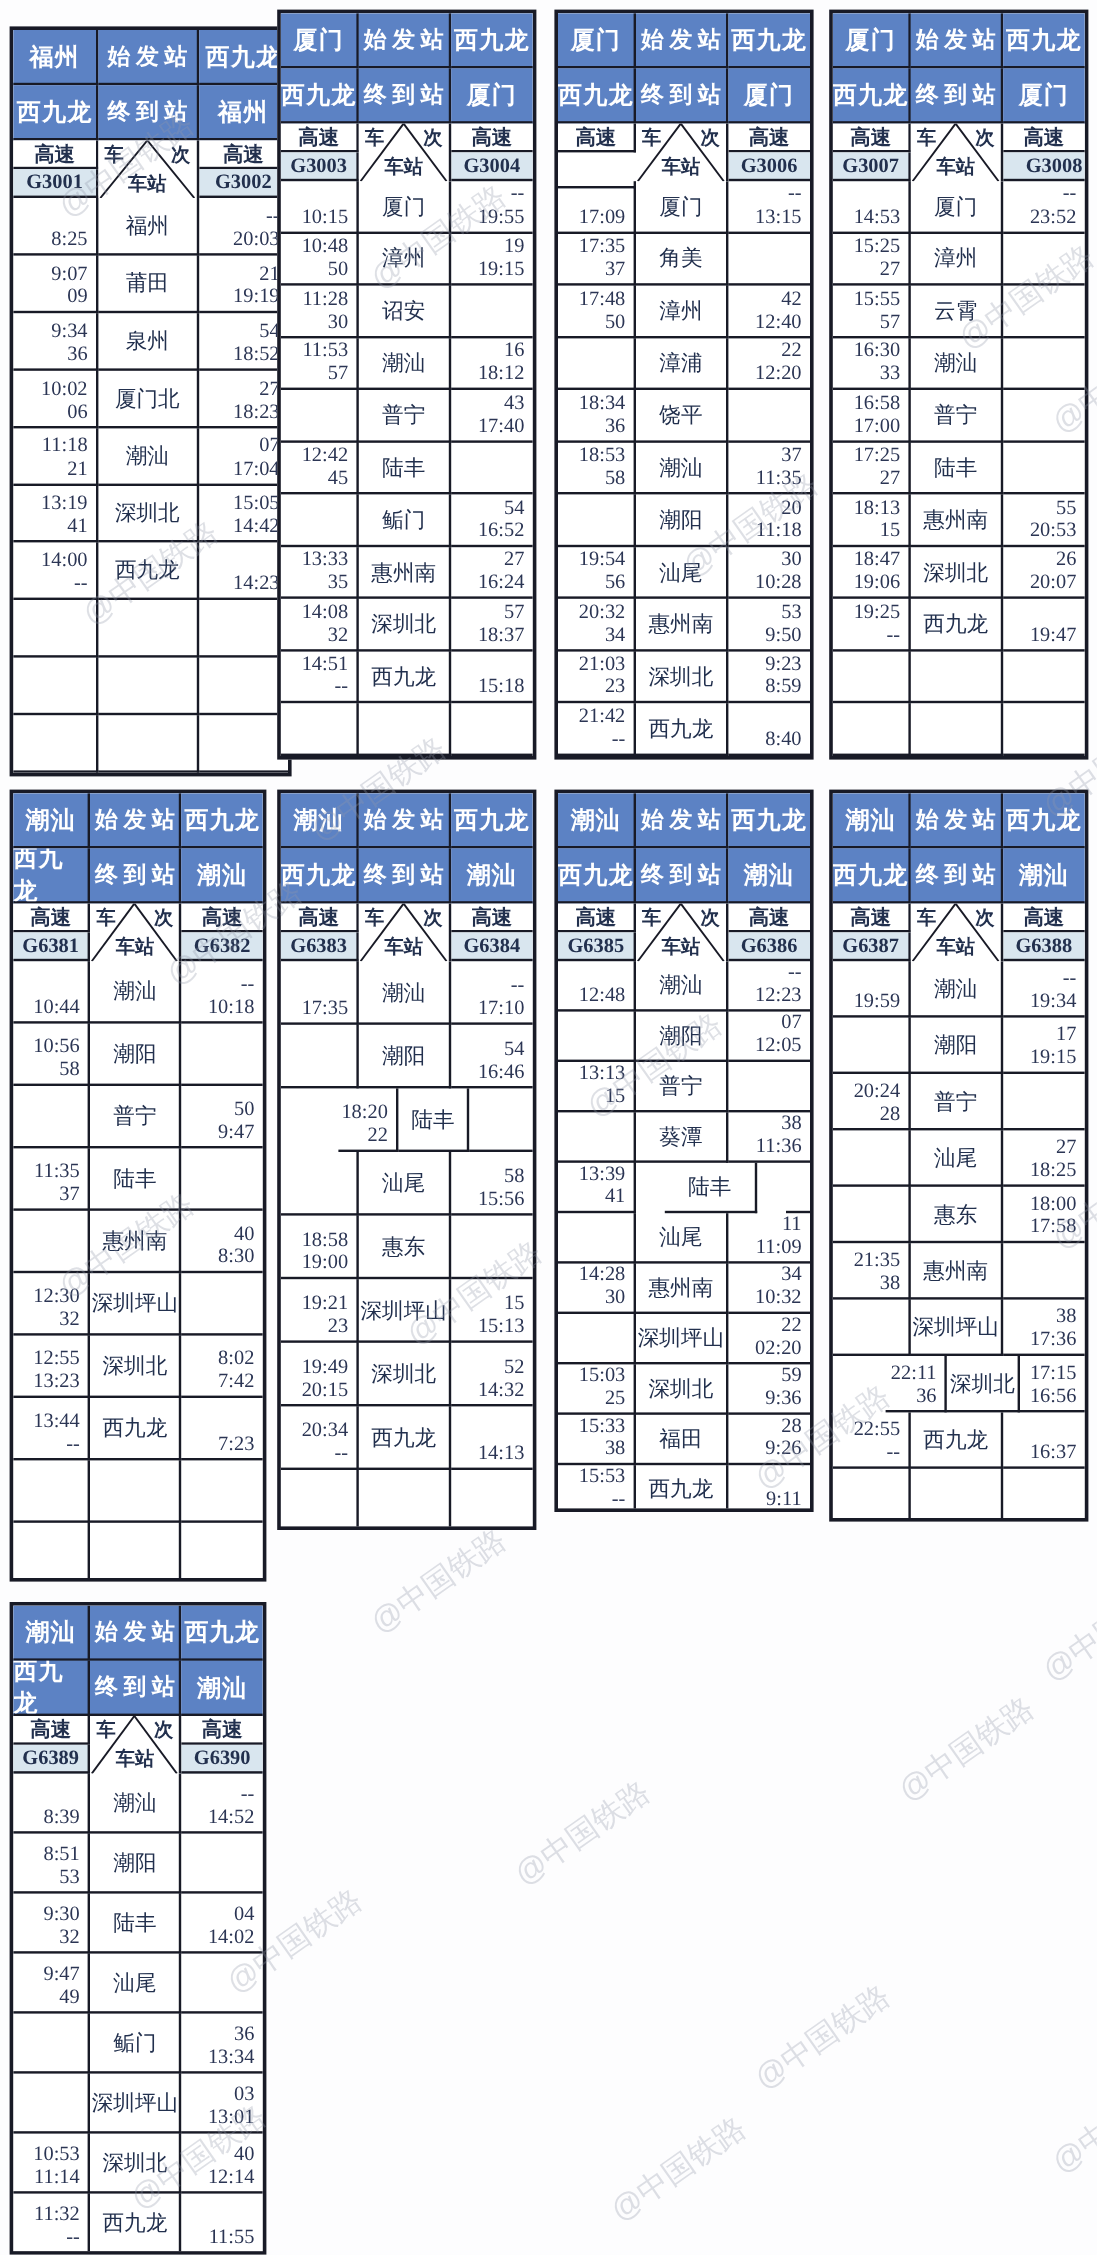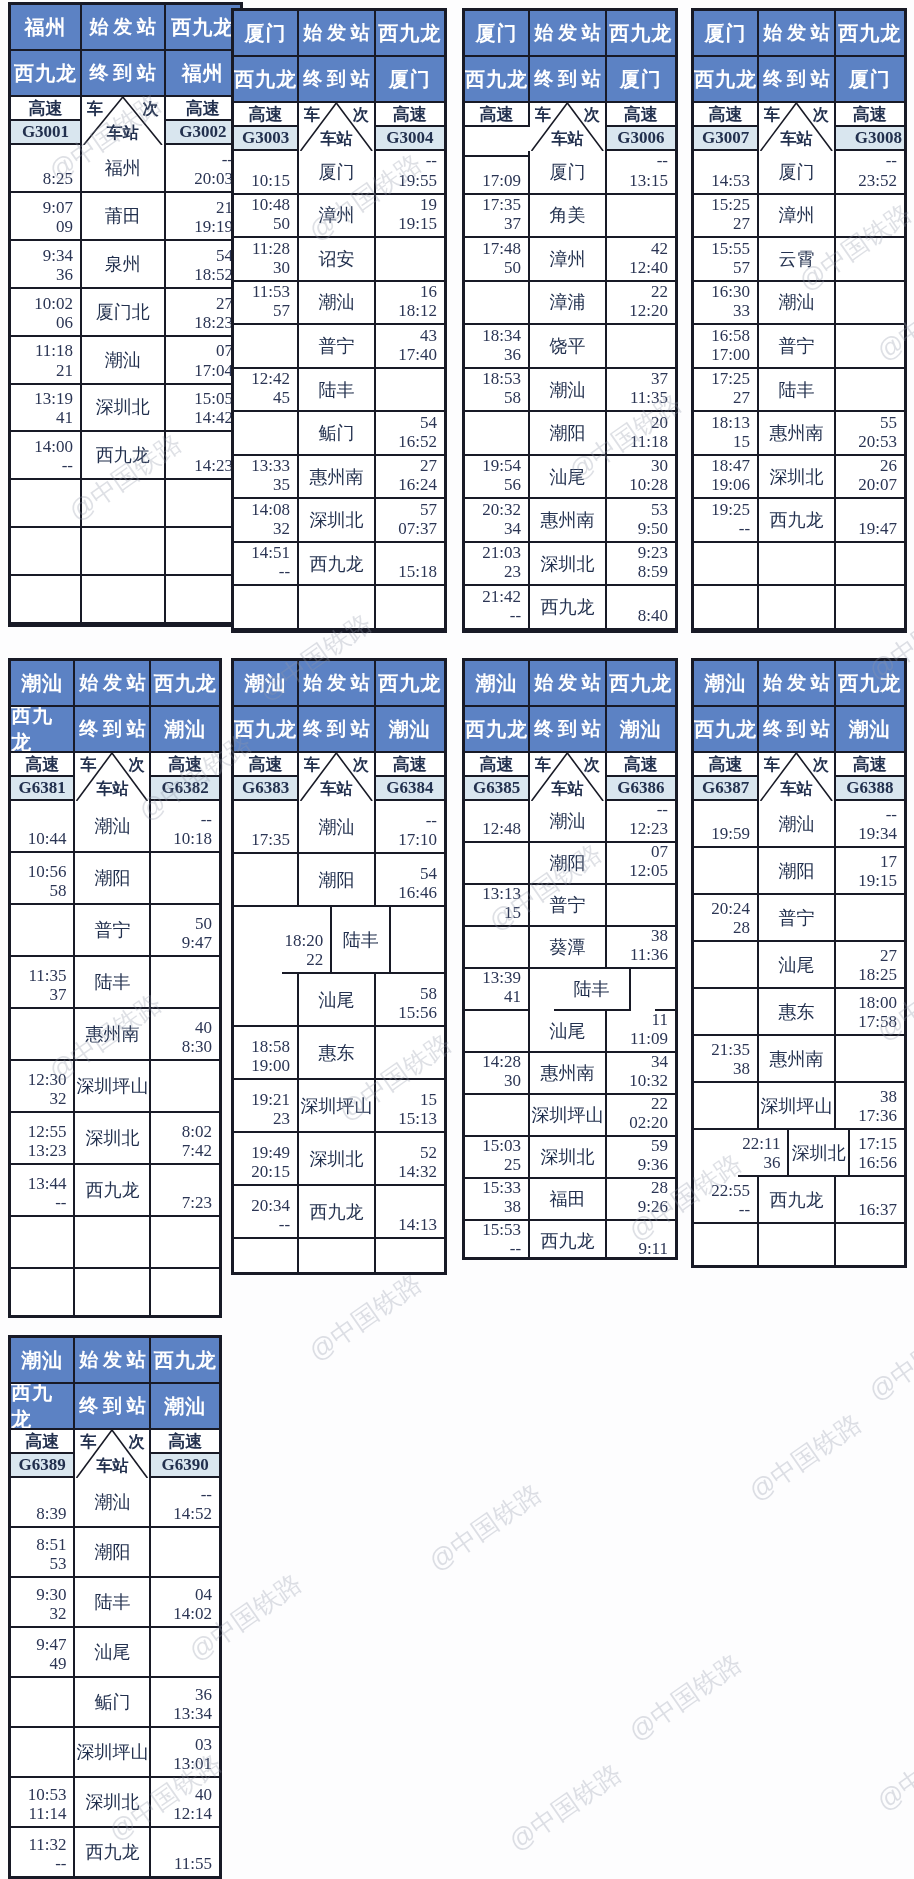--- a/index.html
+++ b/index.html
@@ -28,21 +28,21 @@
     display:flex;align-items:center;justify-content:center;font-size:18px;color:#22304e;
     white-space:nowrap;overflow:hidden;}
   .rcell{border-right:none;}
   .wm{position:absolute;color:rgba(145,152,168,0.30);font-size:26px;white-space:nowrap;
     transform:rotate(-35deg);pointer-events:none;font-family:"Liberation Sans","DejaVu Sans",sans-serif;z-index:5;}
 </style>
 </head>
 <body>
 
 <div id="page">
-    <div class="ttable" style="left: 8px; top: 2px; width: 235px; height: 625px;">
+    <div class="ttable" style="left: 8px; top: 22px; width: 235px; height: 625px;">
       <div class="hgrid">
         <div class="cell bluec">福州</div>
         <div class="cell labelc">始 发 站</div>
         <div class="cell bluec last">西九龙</div>
         <div class="cell bluec">西九龙</div>
         <div class="cell labelc">终 到 站</div>
         <div class="cell bluec last">福州</div>
         <div class="cell speedc" style="grid-area: 3 / 1;">高速</div>
         <div class="diagc" style="grid-area: 3 / 2 / 5;">
           <svg viewBox="0 0 100 48" preserveAspectRatio="none">
@@ -249,21 +249,21 @@
           </div>
         </div>
         <div class="drow">
           <div class="tcell">
             <div>14:08</div>
             <div>32</div>
           </div>
           <div class="scell">深圳北</div>
           <div class="tcell rcell">
             <div>57</div>
-            <div>07:37</div>
+            <div>18:37</div>
           </div>
         </div>
         <div class="drow">
           <div class="tcell">
             <div>14:51</div>
             <div>--</div>
           </div>
           <div class="scell">西九龙</div>
           <div class="tcell rcell">
             <div>15:18</div>
@@ -665,21 +665,21 @@
           </div>
         </div>
         <div class="drow fixed" style="height: 53px;">
           <div class="tcell"></div>
           <div class="scell">潮阳</div>
           <div class="tcell rcell">
             <div>54</div>
             <div>16:46</div>
           </div>
         </div>
-        <div class="drow fixed" style="height: 67px; margin-left: 48px;">
+        <div class="drow fixed" style="height: 53px; margin-left: 48px;">
           <div class="tcell">
             <div>18:20</div>
             <div>22</div>
           </div>
           <div class="scell">陆丰</div>
           <div class="tcell rcell"></div>
         </div>
         <div class="drow fixed" style="height: 53px;">
           <div class="tcell"></div>
           <div class="scell">汕尾</div>

